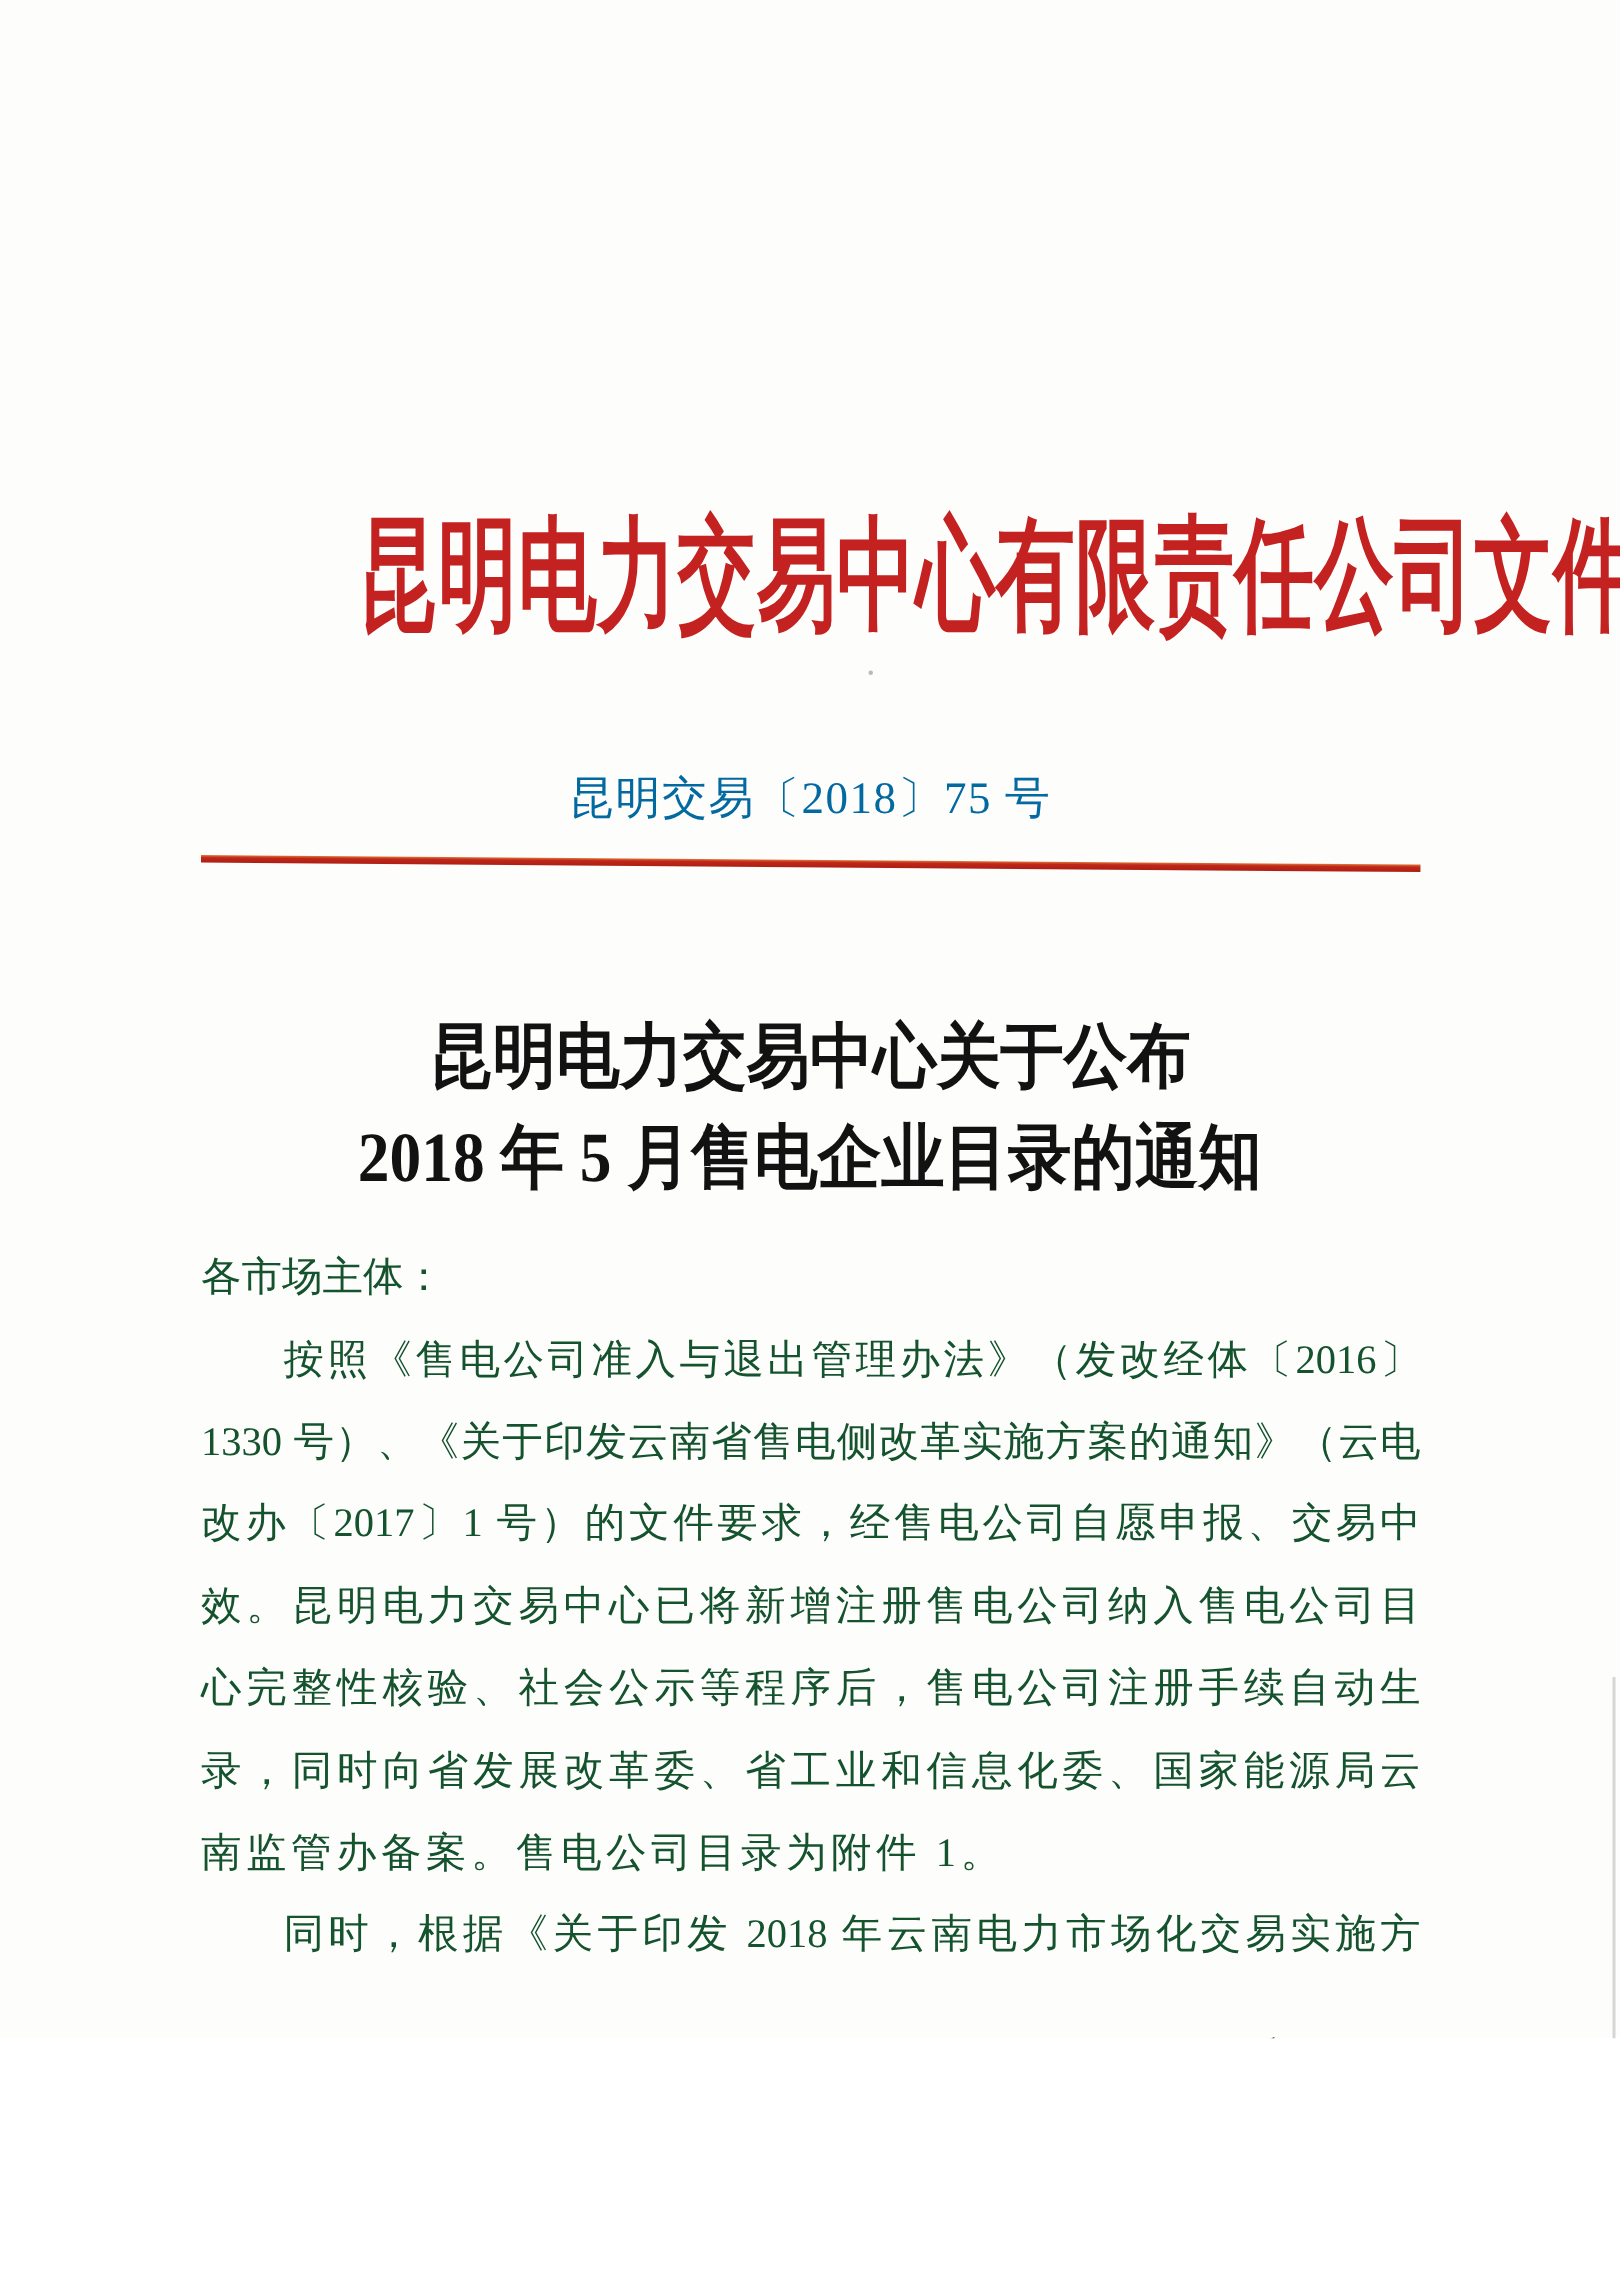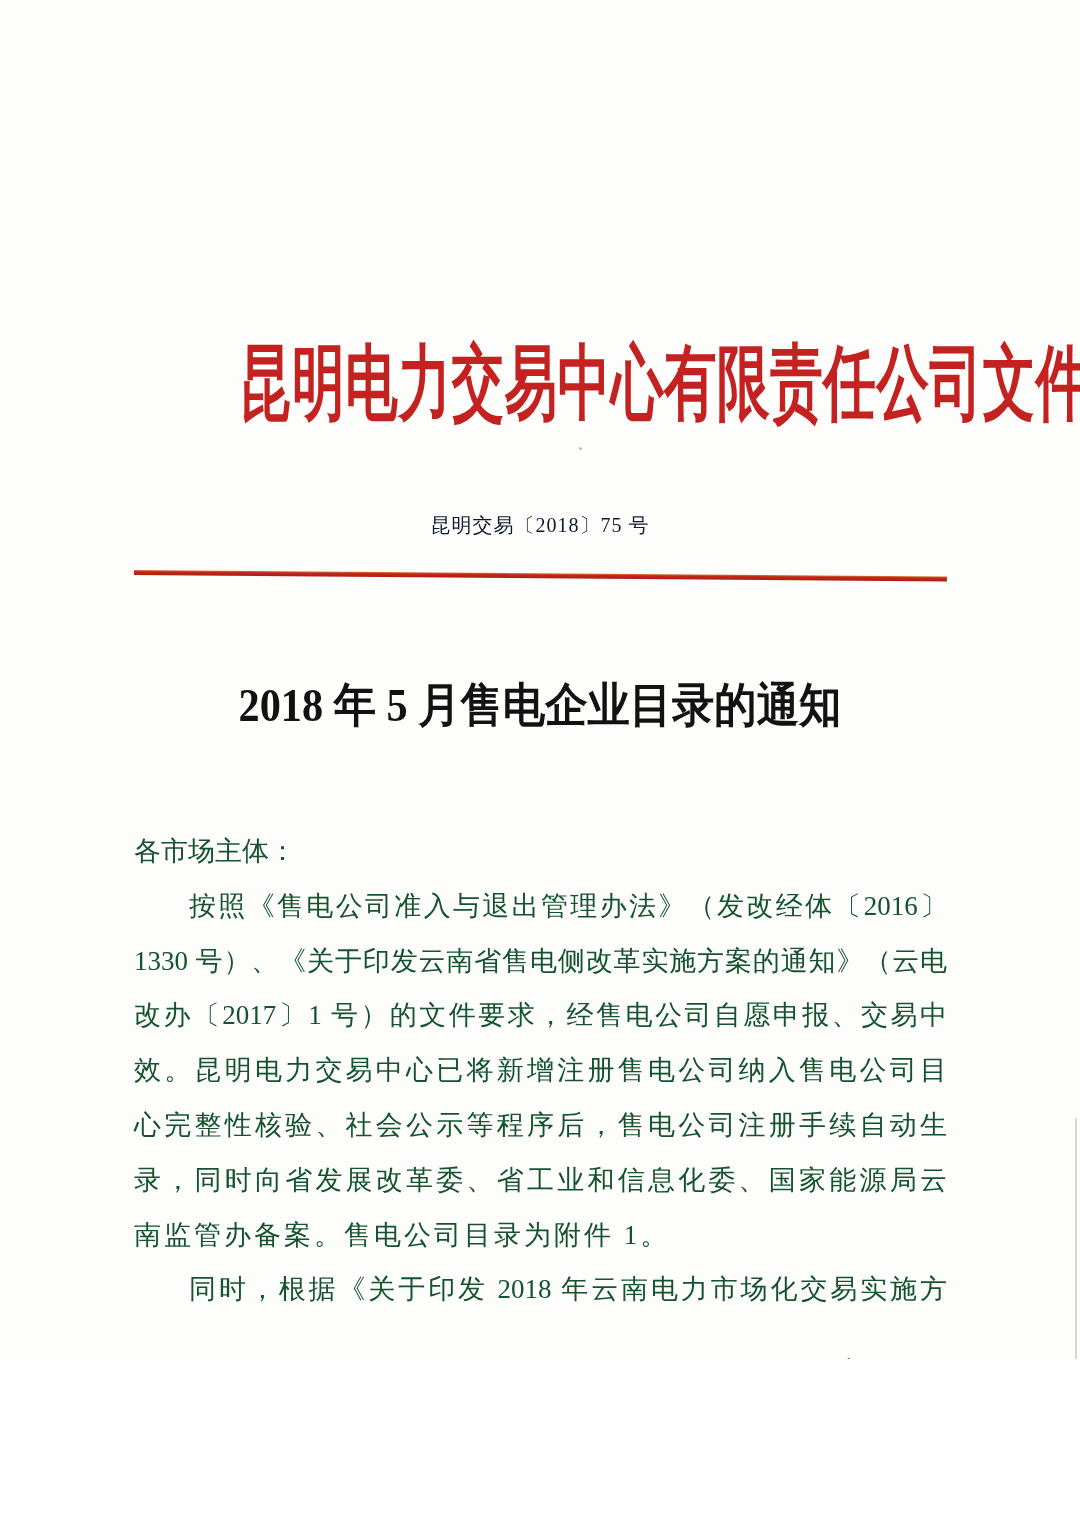--- a/index.html
+++ b/index.html
@@ -37,22 +37,22 @@
     transform-origin: center;
     letter-spacing: 1px;
   }
   
   .doc-number {
     position: absolute;
     top: 512px;
     left: 0;
     width: 100%;
     text-align: center;
-    font-size: 20px;
-    color: #0f172a;
+    font-size: 30px;
+    color: #0369a1;
     letter-spacing: 1px;
   }
   
   .red-rule {
     position: absolute;
     top: 570px;
     left: 134px;
     width: 813px;
     height: 5px;
     background: linear-gradient(to bottom, #dd7a3c 0%, #c0271a 35%, var(--rule-red) 100%);
@@ -159,20 +159,21 @@
     <span class="inner">昆明电力交易中心有限责任公司文件</span>
   </div>
 
   <div class="speck"></div>
 
   <div class="doc-number">昆明交易〔2018〕75 号</div>
 
   <div class="red-rule"></div>
 
   <div class="doc-title">
+    <span class="tline"><span>昆明电力交易中心关于公布</span></span>
     <span class="tline"><span>2018 年 5 月售电企业目录的通知</span></span>
   </div>
 
   <div class="body-block">
     <div class="line">各市场主体：</div>
     <div class="line fill indent">按照《售电公司准入与退出管理办法》（发改经体〔2016〕</div>
     <div class="line fill">1330 号）、《关于印发云南省售电侧改革实施方案的通知》（云电</div>
     <div class="line fill">改办〔2017〕1 号）的文件要求，经售电公司自愿申报、交易中</div>
     <div class="line fill">效。昆明电力交易中心已将新增注册售电公司纳入售电公司目</div>
     <div class="line fill">心完整性核验、社会公示等程序后，售电公司注册手续自动生</div>

